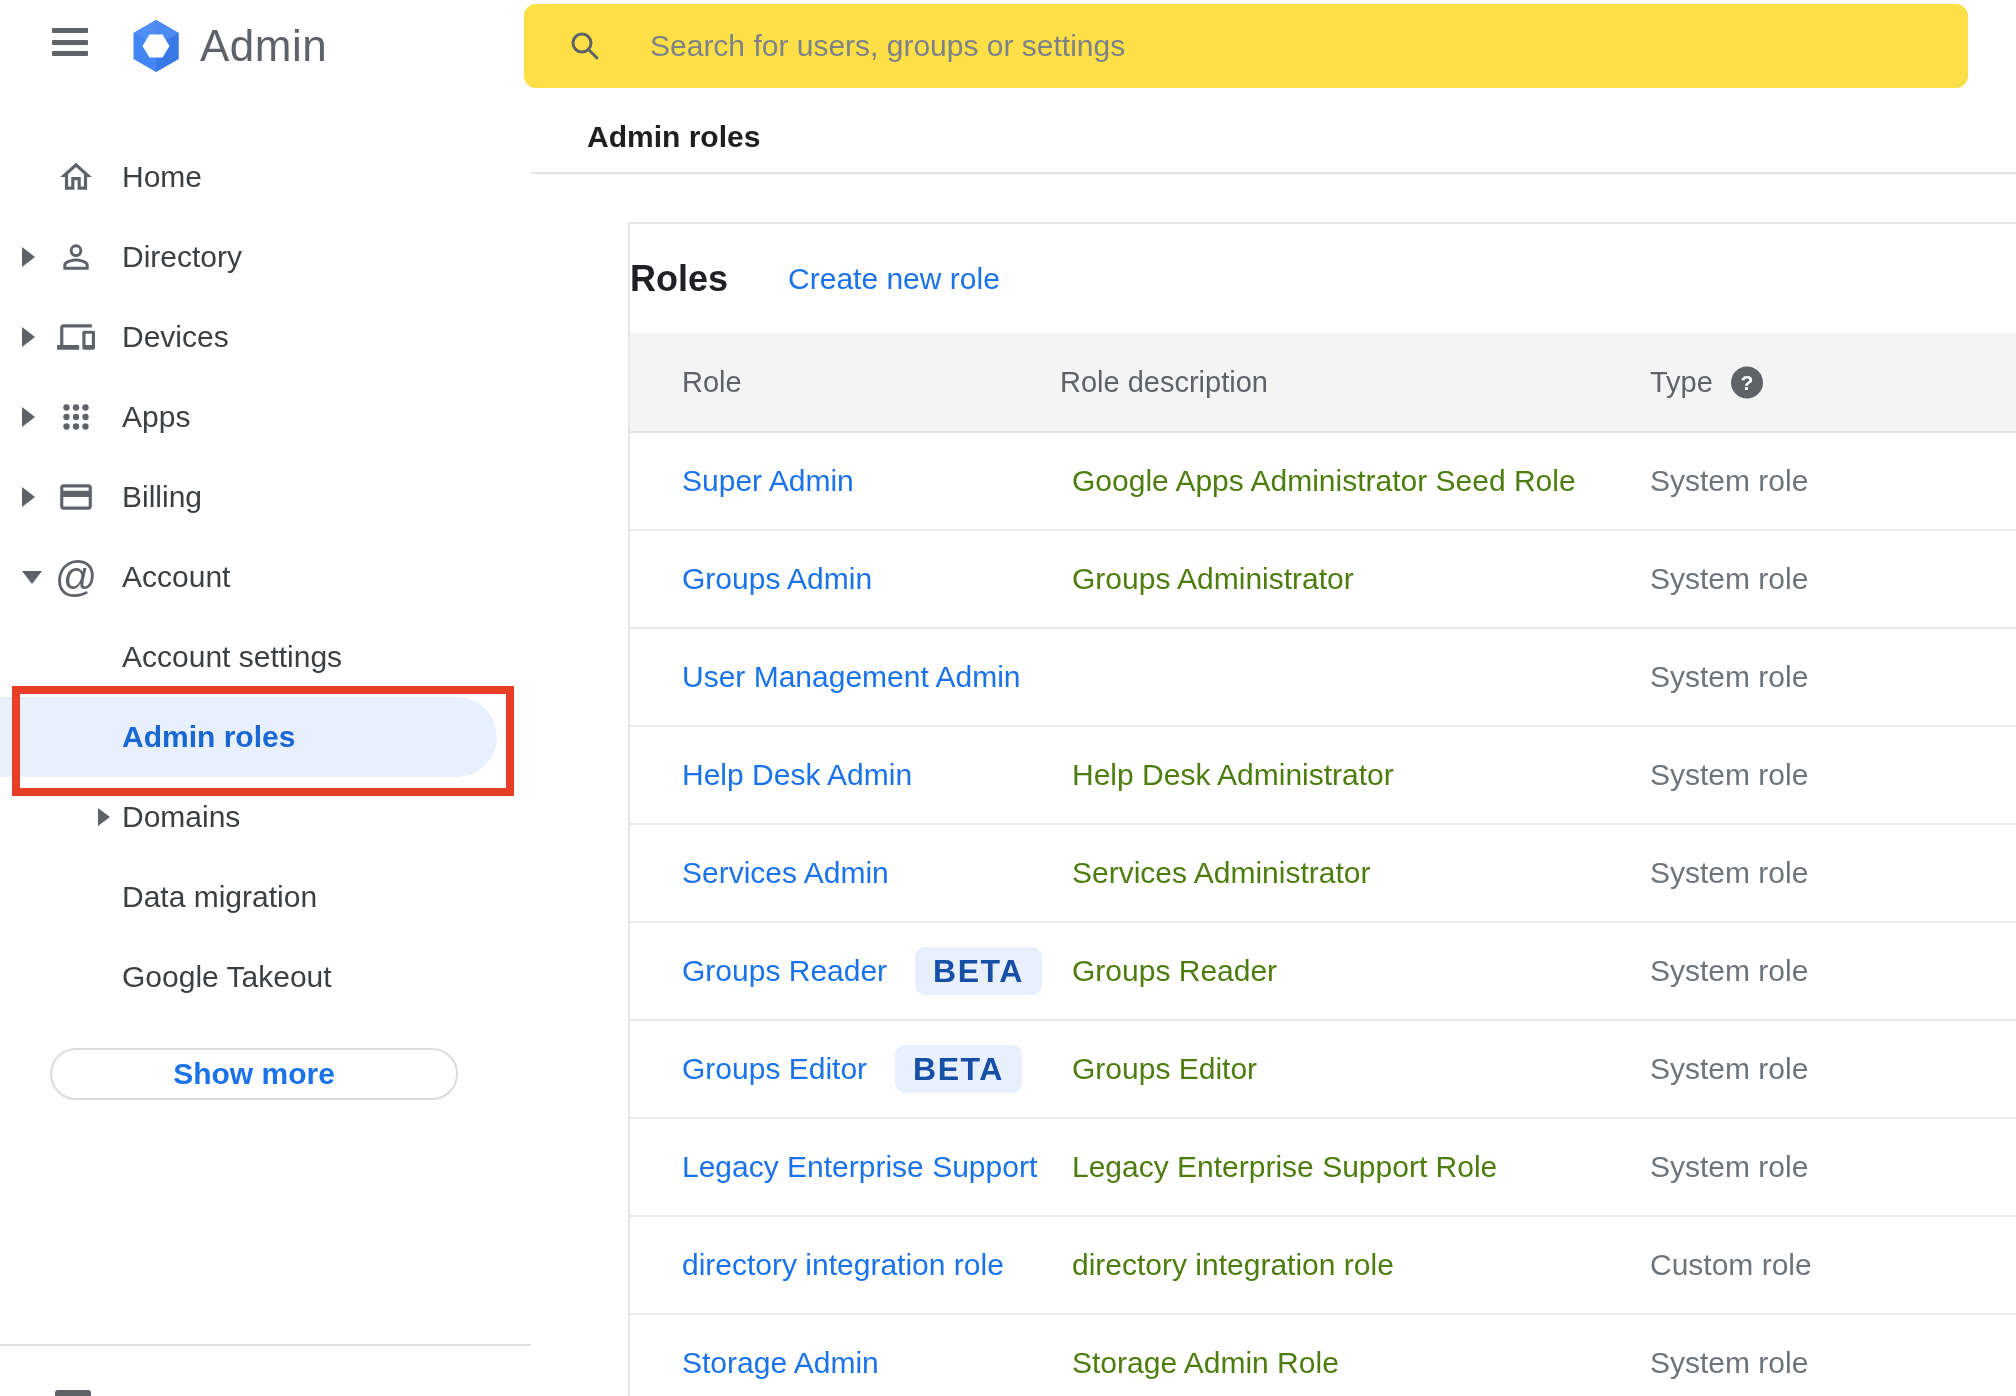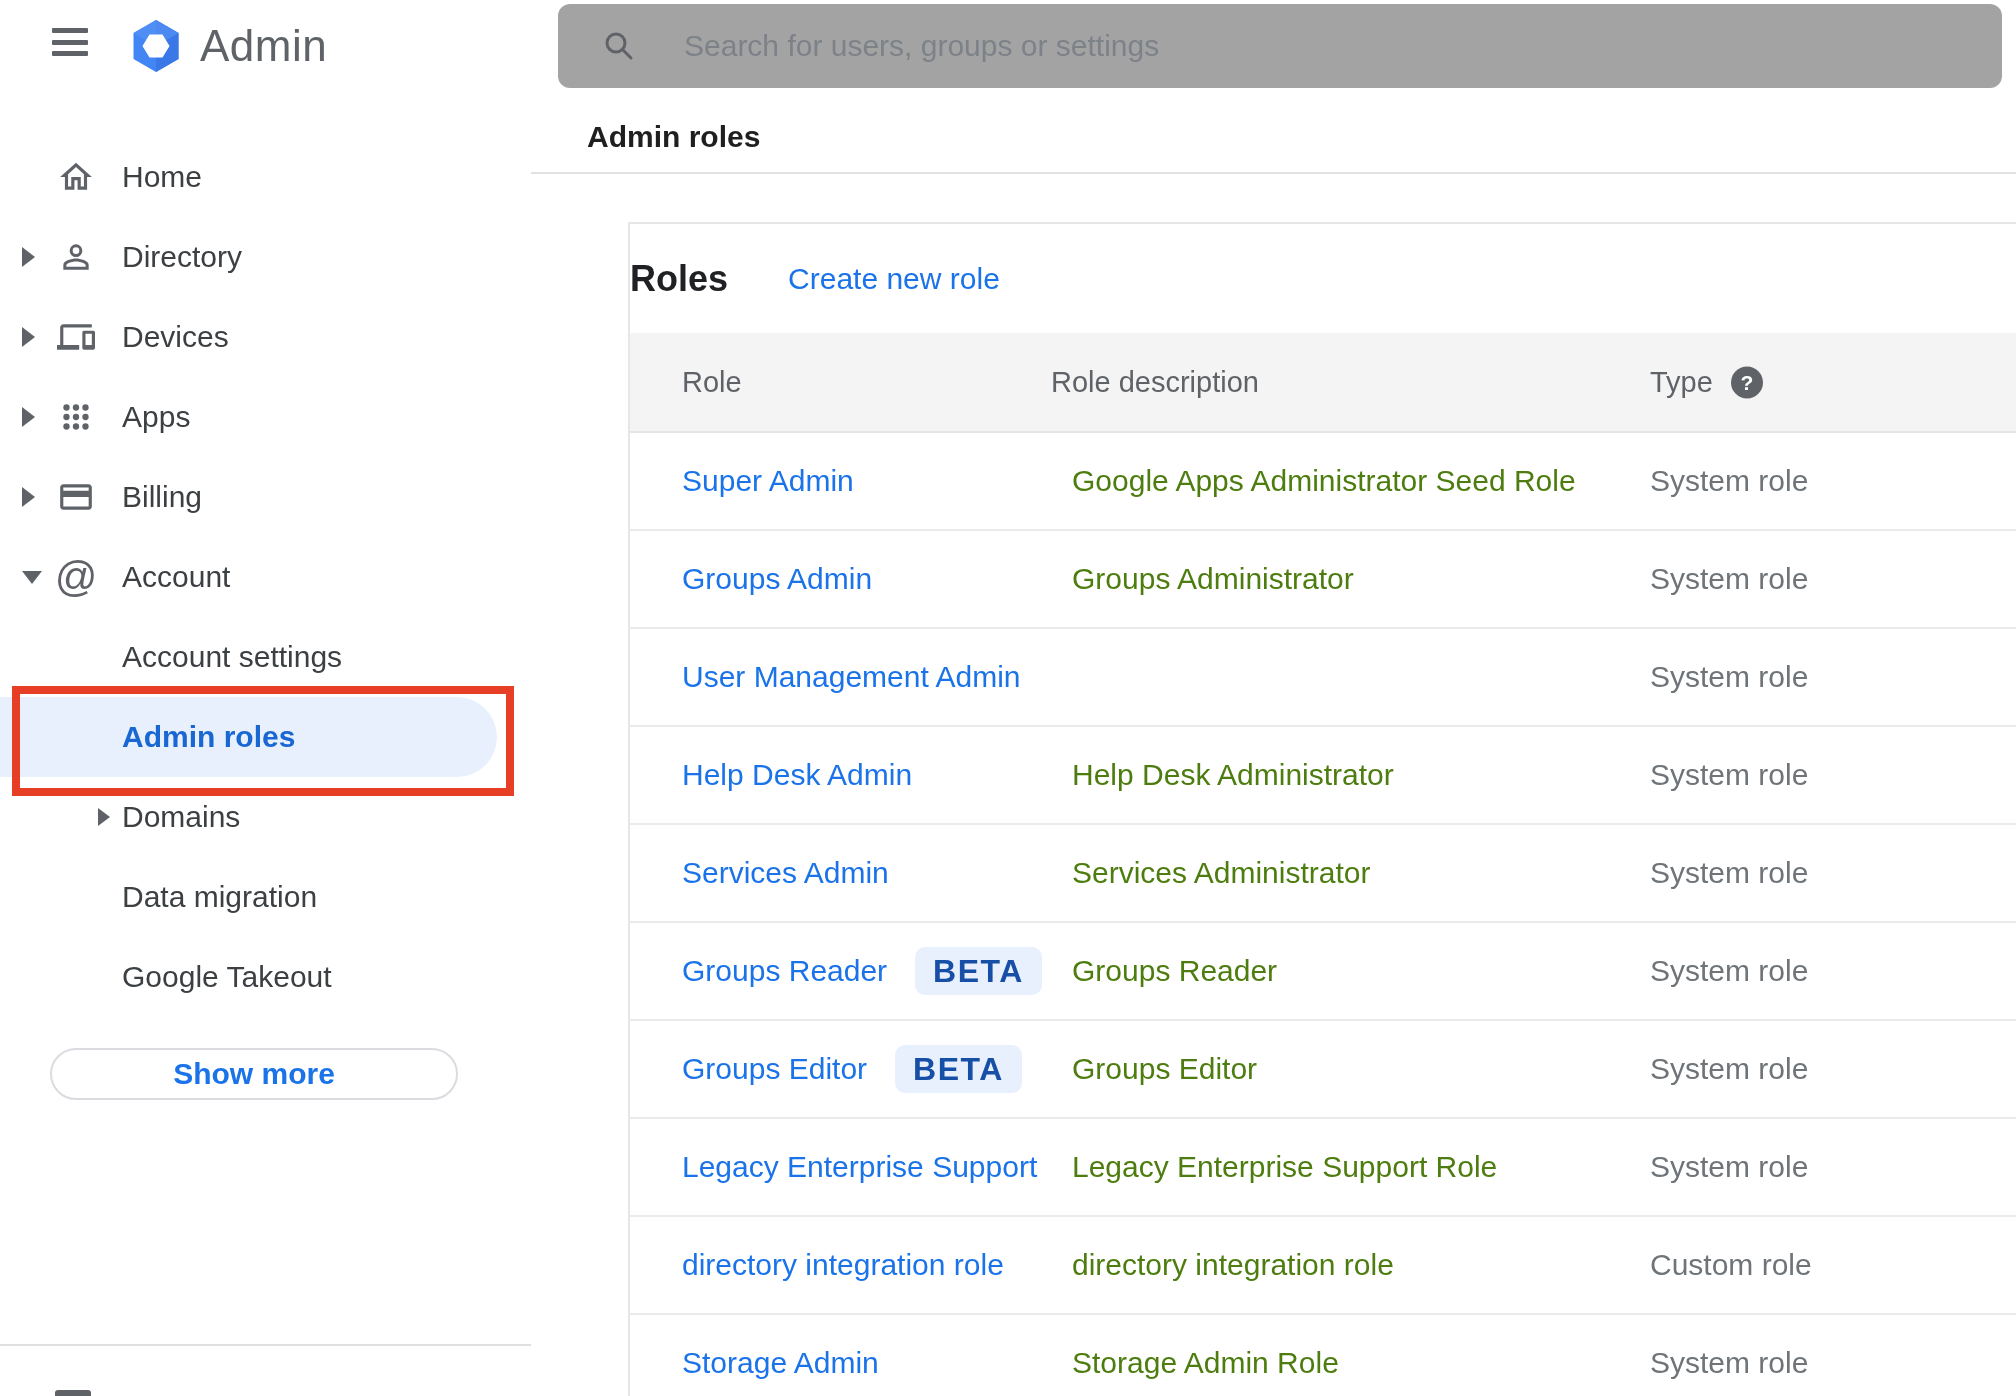--- a/index.html
+++ b/index.html
@@ -34,38 +34,38 @@
   #annotation-box{position:absolute;left:12px;top:686px;width:486px;height:94px;
                   border:8px solid #e73f25;z-index:30;pointer-events:none;}
 
   #show-more{position:absolute;left:50px;top:1048px;width:408px;height:52px;border:2px solid #dadce0;
              border-radius:40px;display:flex;align-items:center;justify-content:center;
              color:#1a73e8;font-size:30px;font-weight:700;cursor:pointer;background:#fff;box-sizing:border-box;}
   #sidebar-bottom-divider{position:absolute;left:0;top:1344px;width:531px;height:2px;background:#e0e0e0;}
   #partial-icon{position:absolute;left:55px;top:1390px;width:36px;height:6px;background:#5f6368;border-radius:3px 3px 0 0;}
 
   
-  #search-bar{position:absolute;left:558px;top:4px;width:1444px;height:84px;background:#a3a3a3;
+  #search-bar{position:absolute;left:524px;top:4px;width:1444px;height:84px;background:#fde047;
               border-radius:12px;display:flex;align-items:center;}
   #search-bar svg{margin-left:44px;flex:0 0 auto;}
   #search-input{flex:1;margin-left:46px;margin-right:30px;border:none;background:transparent;outline:none;
                 font-size:30px;color:#3c4043;font-family:"Liberation Sans", sans-serif;}
   #search-input::placeholder{color:#7d8288;opacity:1;}
   #breadcrumb{position:absolute;left:587px;top:120px;font-size:30px;font-weight:700;color:#1f1f1f;}
   #header-divider{position:absolute;left:531px;top:172px;width:1485px;height:2px;background:#e2e2e2;}
 
   
   #roles-card{position:absolute;left:628px;top:222px;width:1388px;height:1220px;background:#fff;
               border-left:2px solid #e6e6e6;border-top:2px solid #e6e6e6;box-sizing:border-box;}
   #card-header{height:109px;display:flex;align-items:center;gap:60px;}
   #card-title{font-size:36px;font-weight:700;color:#202124;}
   #create-link{font-size:30px;color:#1a73e8;cursor:pointer;text-decoration:none;}
   #thead{height:100px;background:#f4f4f4;position:relative;border-bottom:2px solid #e4e4e4;box-sizing:border-box;}
   .th{position:absolute;top:50%;transform:translateY(-50%);font-size:29px;color:#5f6368;}
-  #th-role{left:52px;} #th-desc{left:421px;text-align:center;}
+  #th-role{left:52px;} #th-desc{left:430px;text-align:center;}
   #th-type{left:1020px;display:flex;align-items:center;gap:18px;}
   #help-icon{width:32px;height:32px;border-radius:50%;background:#5f6368;color:#fff;display:flex;
              align-items:center;justify-content:center;font-size:21px;font-weight:700;cursor:pointer;}
   .trow{position:relative;height:98px;border-bottom:2px solid #ebebeb;box-sizing:border-box;}
   .cell{position:absolute;top:50%;transform:translateY(-50%);font-size:30px;white-space:nowrap;}
   .c-role{left:52px;display:flex;align-items:center;}
   .role-link{color:#1a73e8;cursor:pointer;}
   .c-desc{left:442px;color:#4d7c0f;}
   .c-type{left:1020px;color:#6f7479;}
   .beta-badge{margin-left:28px;background:#e8f0fe;color:#174ea6;font-size:32px;font-weight:700;

